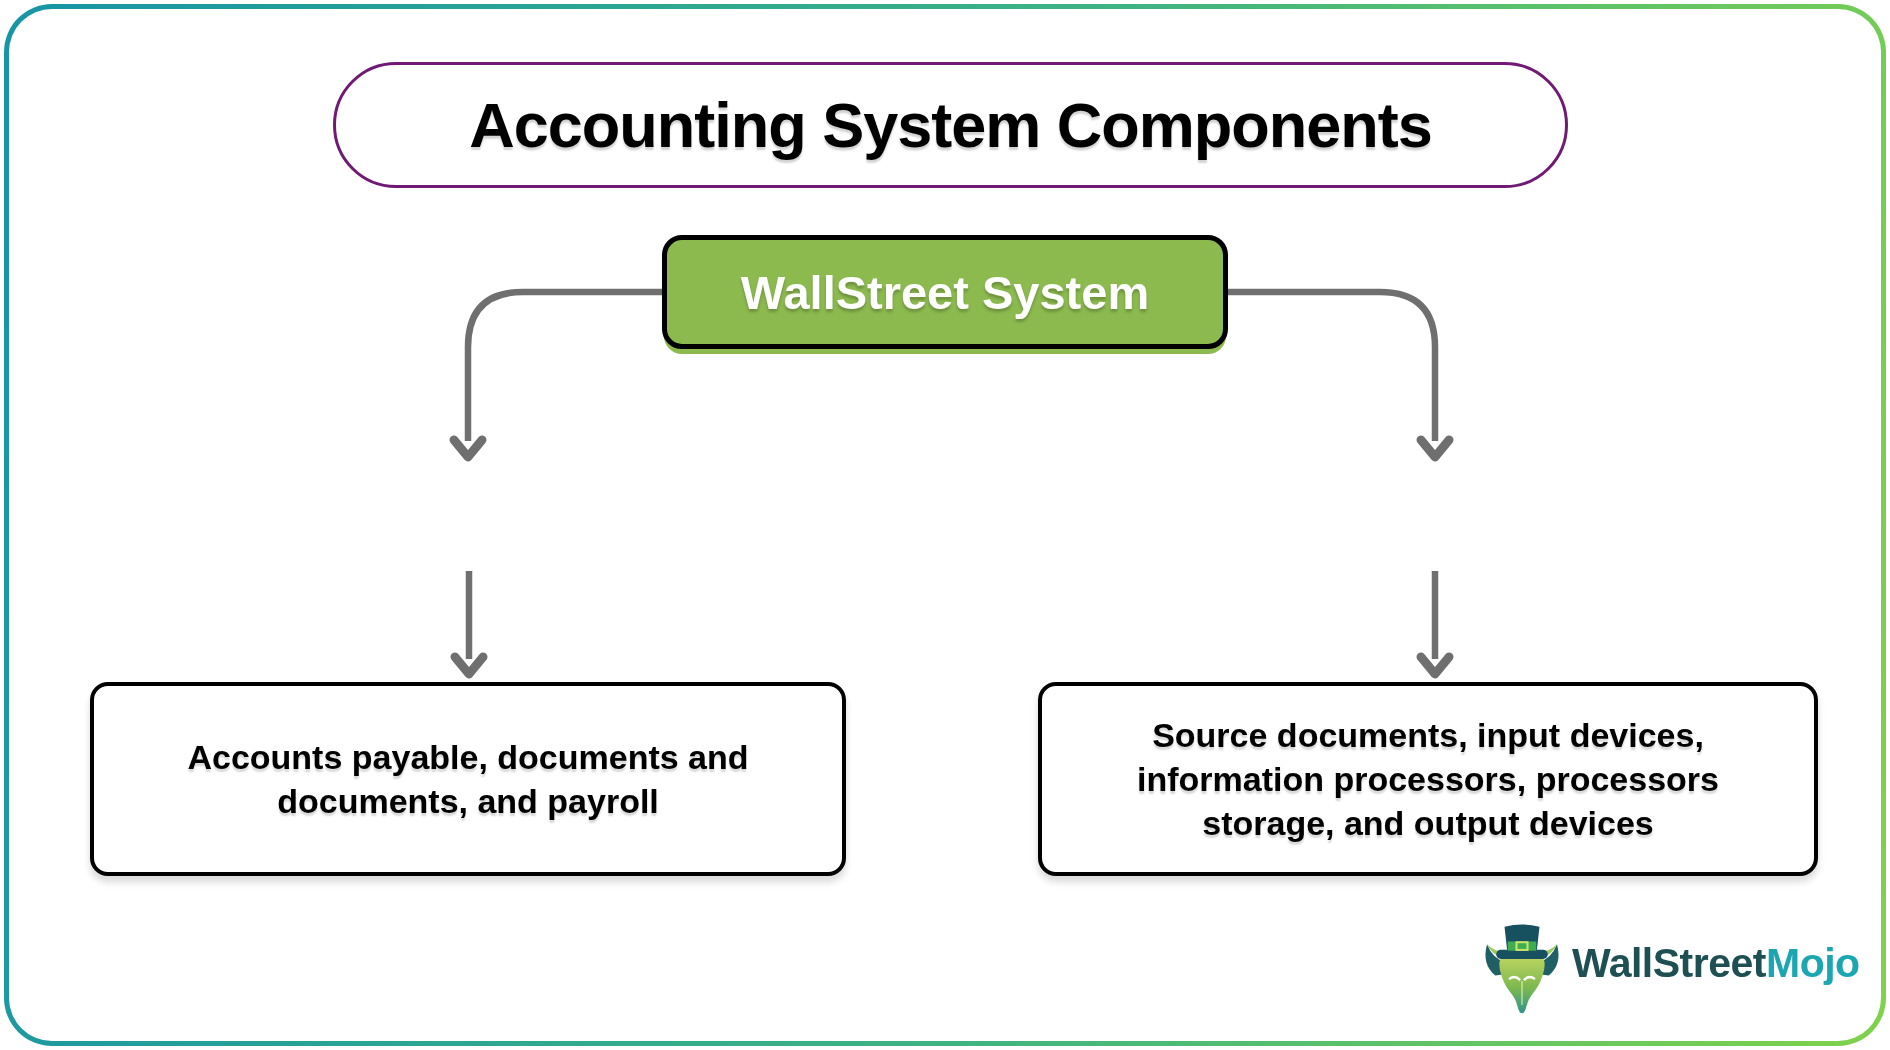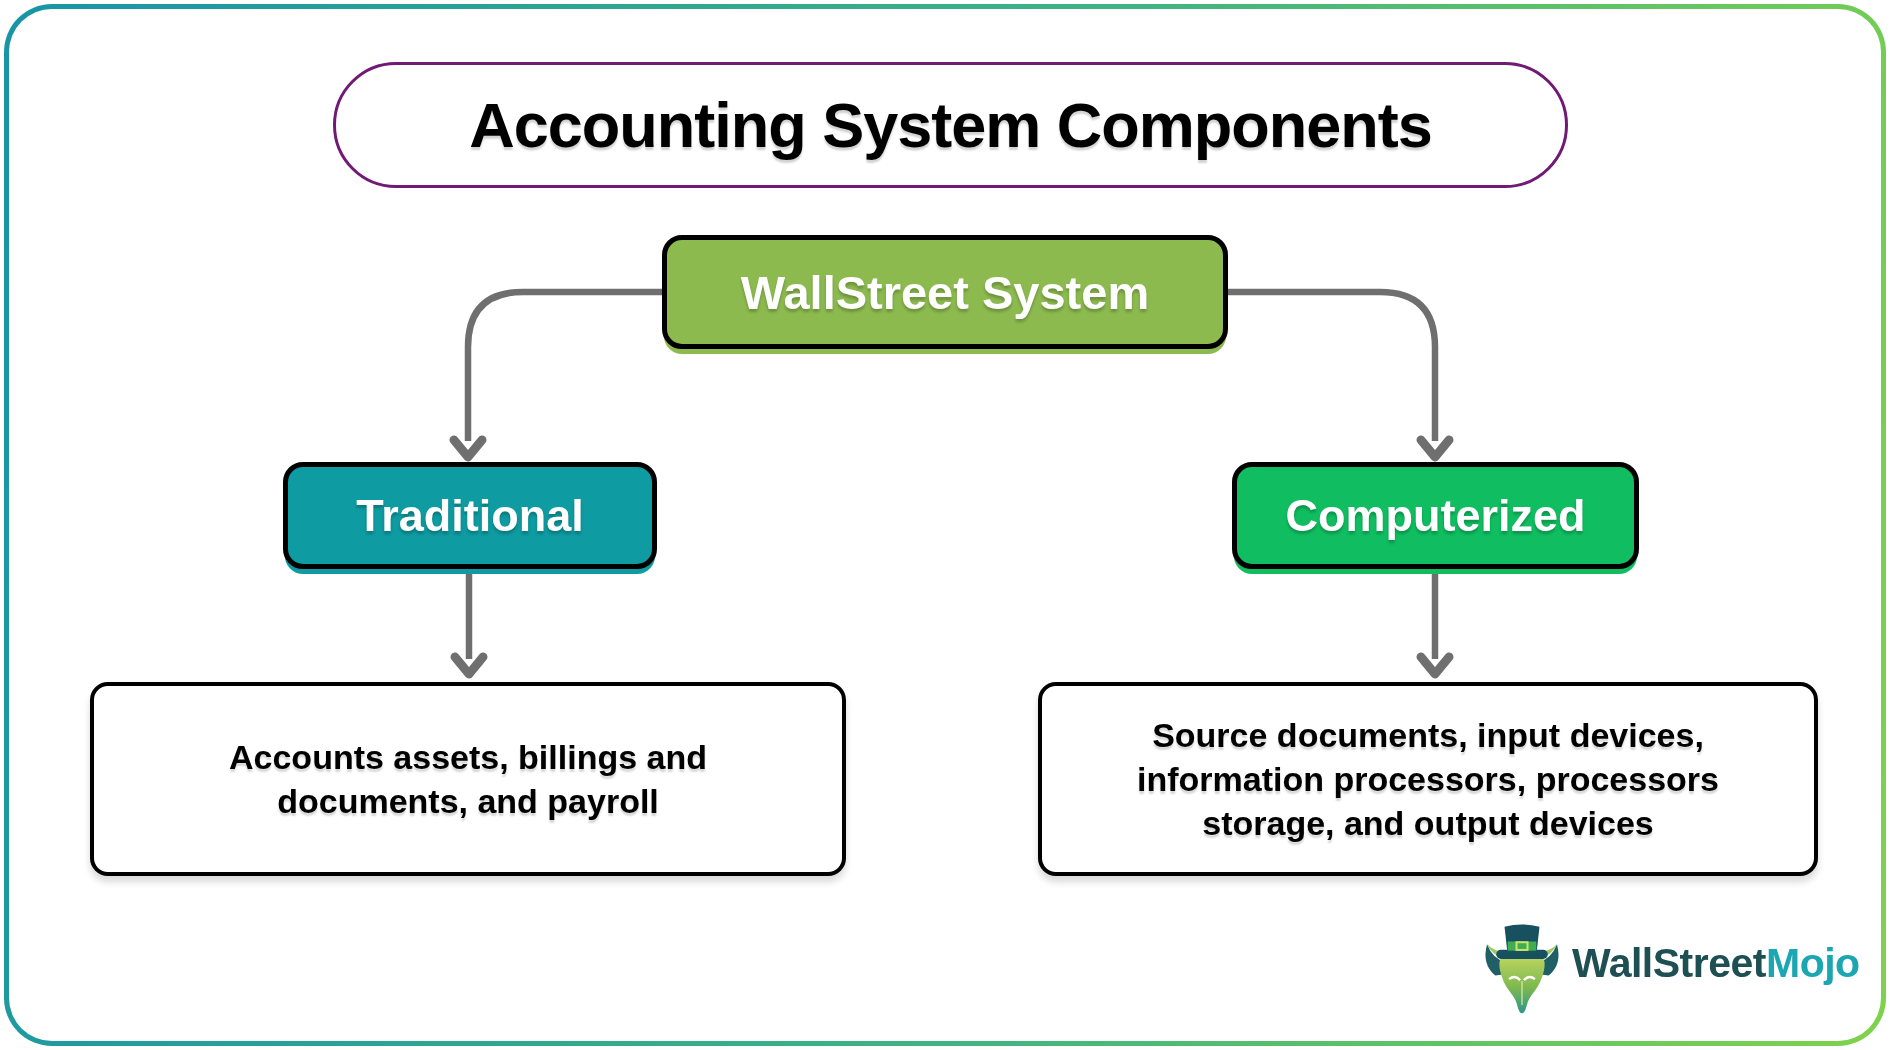--- a/index.html
+++ b/index.html
@@ -132,30 +132,24 @@
   </svg>
 
   <div class="title-pill">
     <span>Accounting System Components</span>
   </div>
 
   <div class="node node-root">
     <span>WallStreet System</span>
   </div>
 
-  <div class="node node-traditional">
-    <span>Traditional</span>
-  </div>
 
-  <div class="node node-computerized">
-    <span>Computerized</span>
-  </div>
 
   <div class="desc desc-left">
-    <span>Accounts assets, billings and</span>
+    <span>Accounts payable, documents and</span>
     <span>documents, and payroll</span>
   </div>
 
   <div class="desc desc-right">
     <span>Source documents, input devices,</span>
     <span>information processors, processors</span>
     <span>storage, and output devices</span>
   </div>
 
   <div class="logo">

